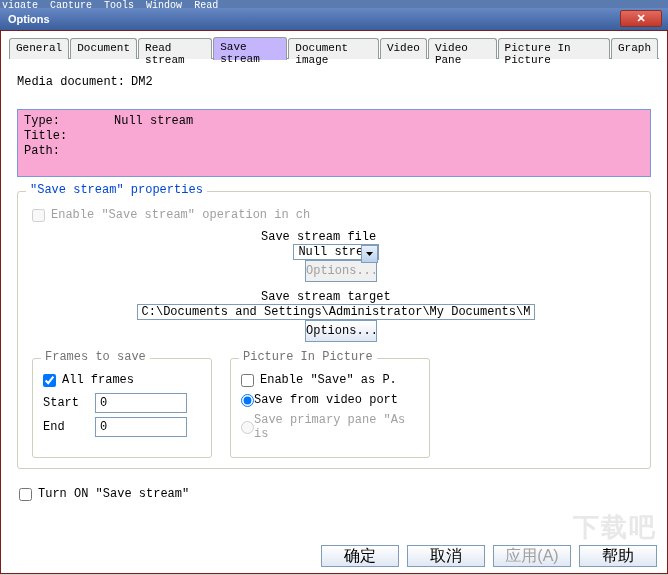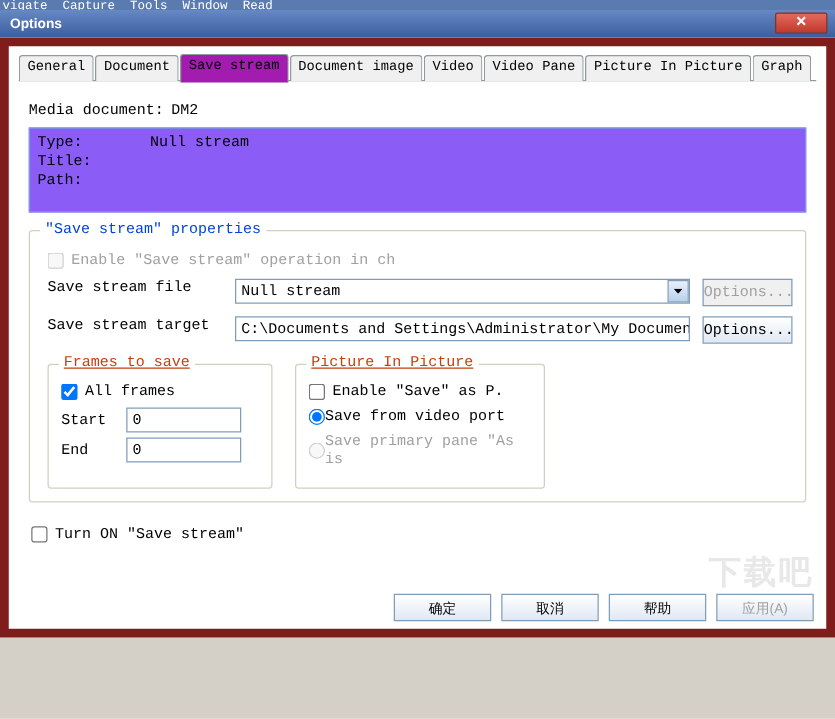--- a/index.html
+++ b/index.html
@@ -2,55 +2,55 @@
 <html><head>
 <meta charset="utf-8">
 <style>
 * { box-sizing: border-box; margin: 0; padding: 0; }
 body { font-family: "SimSun", "Courier New", monospace; font-size: 12px; background: #d4d0c8; width: 668px; height: 575px; overflow: hidden; position: relative; }
 .menu-bar { height: 8px; background: #5a7bb0; color: #fff; font-size: 10px; overflow: hidden; white-space: nowrap; padding-left: 2px; }
 .menu-bar span { margin-right: 6px; text-decoration: underline; }
 .title-bar { height: 22px; background: linear-gradient(to bottom, #6688c4, #3b5e9e); color: #fff; display: flex; align-items: center; padding: 0 4px; font-family: "Tahoma", sans-serif; position: relative; }
 .title-text { font-size: 11px; padding-left: 4px; font-weight: bold; }
 .close-btn { position: absolute; right: 6px; top: 2px; width: 42px; height: 17px; background: linear-gradient(to bottom, #e46a5e, #c0392b); border: 1px solid #8b2f24; border-radius: 2px; color: #fff; text-align: center; font-size: 11px; line-height: 15px; font-weight: bold; cursor: pointer; }
-.dialog-body { background: #fff; border: 7px solid #7f1d1d; height: 480px; padding: 6px 8px 4px 8px; position: relative; }
+.dialog-body { background: #fff; border: 1px solid #7f1d1d; height: 544px; padding: 6px 8px 4px 8px; position: relative; }
 .tabs { display: flex; border-bottom: 1px solid #919b9c; height: 22px; }
 .tab { border: 1px solid #919b9c; border-bottom: none; padding: 3px 6px 2px 6px; background: #f0f0f0; margin-right: 1px; font-family: "Courier New", monospace; font-size: 11px; cursor: pointer; border-radius: 3px 3px 0 0; position: relative; top: 1px; height: 21px; }
-.tab.active { background: #a21caf; height: 23px; top: 0; z-index: 2; }
+.tab.active { background: #c4b5fd; height: 23px; top: 0; z-index: 2; }
 .tab-content { padding: 10px 8px; }
 .row { margin: 6px 0; display: flex; align-items: center; }
 .label { font-family: "Courier New", monospace; font-size: 12px; }
 .radio-group { display: flex; align-items: center; }
 .radio-item { display: flex; align-items: center; margin-right: 28px; }
 .radio-item input { margin-right: 4px; }
-.info-box { border: 1px solid #7a96df; background: #8b5cf6; height: 68px; padding: 4px 6px; font-family: "Courier New", monospace; font-size: 12px; line-height: 15px; margin-top: 7px; }
+.info-box { border: 1px solid #7a96df; background: #f9a8d4; height: 68px; padding: 4px 6px; font-family: "Courier New", monospace; font-size: 12px; line-height: 15px; margin-top: 20px; }
 .info-box .info-label { display: inline-block; width: 90px; }
 .fieldset { border: 1px solid #d0d0bf; border-radius: 3px; padding: 10px 10px 10px 14px; margin-top: 14px; position: relative; }
 .fieldset .legend { position: absolute; top: -9px; left: 8px; background: #fff; padding: 0 4px; color: #0046d5; font-family: "Courier New", monospace; font-size: 12px; }
 .checkbox-row { display: flex; align-items: center; margin: 6px 0; }
 .checkbox-row input[type=checkbox] { width: 13px; height: 13px; margin-right: 6px; }
-.field-row { display: flex; margin: 8px 0; }
+.field-row { display: flex; align-items: center; margin: 8px 0; flex-direction: column; }
 .field-label { width: 150px; font-family: "Courier New", monospace; font-size: 12px; }
 .combo { flex: 1; height: 20px; border: 1px solid #7f9db9; background: #fff; display: flex; align-items: center; padding-left: 4px; font-family: "Courier New", monospace; font-size: 12px; position: relative; }
 .combo .arrow-btn { width: 17px; height: 18px; background: linear-gradient(to bottom, #e8f0fb, #b8d1ec); border: 1px solid #7f9db9; position: absolute; right: 0; top: 0; display: flex; align-items: center; justify-content: center; cursor: pointer; }
 .combo .arrow-btn svg { width: 7px; height: 4px; }
 .text-input { flex: 1; height: 20px; border: 1px solid #7f9db9; background: #fff; padding: 0 4px; font-family: "Courier New", monospace; font-size: 12px; white-space: nowrap; overflow: hidden; display: flex; align-items: center; }
 .opt-btn { width: 72px; height: 22px; border: 1px solid #7f9db9; background: linear-gradient(to bottom, #fff, #e0e8f4); margin-left: 10px; font-family: "Courier New", monospace; font-size: 12px; cursor: pointer; }
 .opt-btn[disabled] { color: #a0a0a0; background: #f0f0f0; cursor: default; }
 .sub-fieldsets { display: flex; gap: 18px; margin-top: 16px; }
 .sub-fieldset { border: 1px solid #d0d0bf; border-radius: 3px; padding: 8px 10px 10px 10px; position: relative; }
-.sub-fieldset .legend { position: absolute; top: -9px; left: 8px; background: #fff; padding: 0 4px; color: #c2410c; font-family: "Courier New", monospace; font-size: 12px; text-decoration: underline; }
+.sub-fieldset .legend { position: absolute; top: -9px; left: 8px; background: #fff; padding: 0 4px; color: #737373; font-family: "Courier New", monospace; font-size: 12px; }
 .frames-fs { width: 180px; }
 .pip-fs { width: 200px; }
 .num-input { width: 92px; height: 20px; border: 1px solid #7f9db9; padding: 0 4px; font-family: "Courier New", monospace; font-size: 12px; }
 .frames-row { display: flex; align-items: center; margin: 4px 0; }
 .frames-row .flabel { width: 52px; font-family: "Courier New", monospace; font-size: 12px; }
 .disabled-text { color: #a0a0a0; }
 .footer { position: absolute; bottom: 6px; right: 10px; display: flex; gap: 8px; }
-.footer-btn { width: 78px; height: 22px; border: 1px solid #7f9db9; background: linear-gradient(to bottom, #fff, #e0e8f4); font-family: "SimSun", sans-serif; font-size: 11px; cursor: pointer; }
+.footer-btn { width: 78px; height: 22px; border: 1px solid #7f9db9; background: linear-gradient(to bottom, #fff, #e0e8f4); font-family: "SimSun", sans-serif; font-size: 16px; cursor: pointer; }
 .footer-btn[disabled] { color: #a0a0a0; }
 .watermark { position: absolute; right: 10px; bottom: 28px; font-size: 26px; color: #e8e8e8; font-family: "SimHei", sans-serif; font-weight: bold; letter-spacing: 2px; pointer-events: none; }
 </style>
 </head>
 <body>
 
 <div class="menu-bar">
   <span>vigate</span>
   <span>Capture</span>
   <span>Tools</span>
@@ -61,20 +61,21 @@
 <div class="title-bar">
   <span class="title-text">Options</span>
   <div class="close-btn">✕</div>
 </div>
 
 <div class="dialog-body">
 
   <div class="tabs">
     <div class="tab">General</div>
     <div class="tab">Document</div>
+    <div class="tab">Read stream</div>
     <div class="tab active">Save stream</div>
     <div class="tab">Document image</div>
     <div class="tab">Video</div>
     <div class="tab">Video Pane</div>
     <div class="tab">Picture In Picture</div>
     <div class="tab">Graph</div>
   </div>
 
   <div class="tab-content">
 
@@ -159,17 +160,17 @@
       <span>Turn  ON "Save stream"</span>
     </div>
 
   </div>
 
   <div class="watermark">下载吧</div>
 
   <div class="footer">
     <button class="footer-btn">确定</button>
     <button class="footer-btn">取消</button>
+    <button class="footer-btn" disabled="">应用(A)</button>
     <button class="footer-btn">帮助</button>
-    <button class="footer-btn" disabled="">应用(A)</button>
   </div>
 
 </div>
 
 </body></html>

